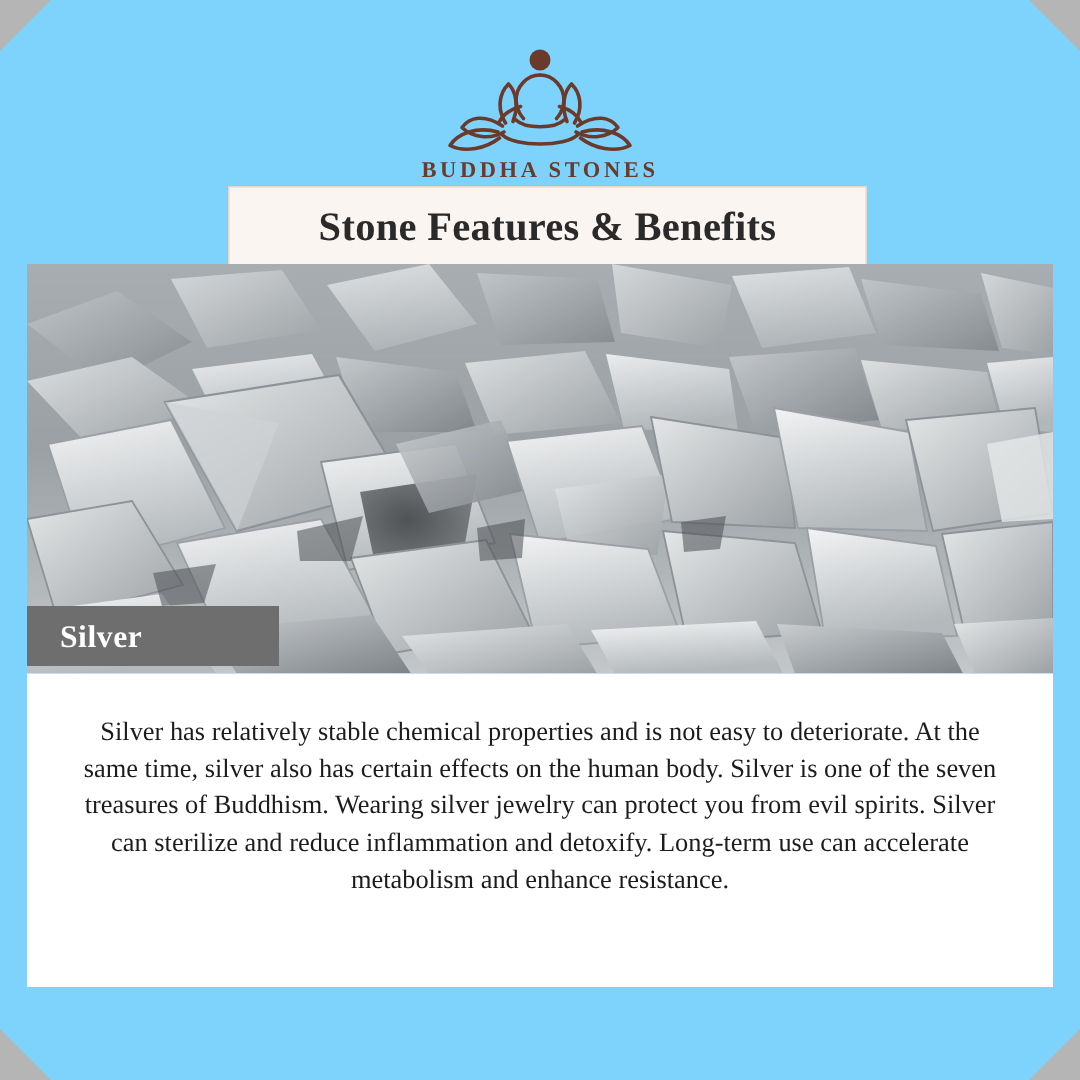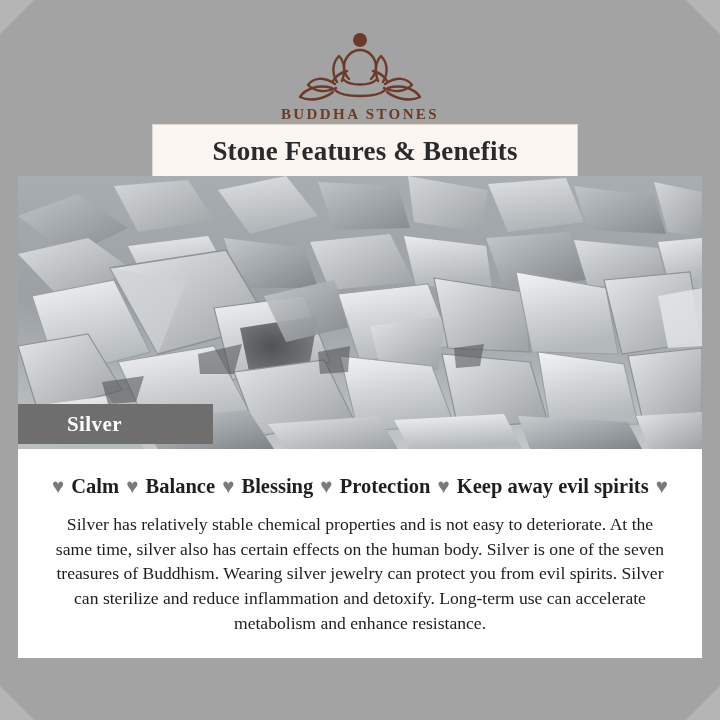--- a/index.html
+++ b/index.html
@@ -10,21 +10,21 @@
     width: 720px;
     height: 720px;
     background: #f7f2ee;
     font-family: "Liberation Sans", sans-serif;
     overflow: hidden;
   }
   .page {
     position: relative;
     width: 720px;
     height: 720px;
-    background: #a3a3a3;
+    background: #7dd3fc;
     box-sizing: border-box;
   }
   
   .corner-tl {
     position: absolute;
     top: 0; left: 0;
     width: 0; height: 0;
     border-left: 34px solid #b5b5b5;
     border-bottom: 34px solid transparent;
   }
@@ -109,21 +109,20 @@
   
   .caption-bar {
     position: absolute;
     left: 18px;
     top: 404px;
     width: 168px;
     height: 40px;
     background: #6e6e6e;
     display: flex;
     align-items: center;
-    padding-left: 27px;
   }
   .caption-bar .caption-text {
     color: #ffffff;
     font-family: "Liberation Serif", serif;
     font-weight: bold;
     font-size: 21px;
     padding-left: 22px;
     letter-spacing: 0.4px;
   }
 
@@ -285,29 +284,16 @@
         <polygon points="436,172 466,168 462,190 438,192"></polygon>
       </g>
     </svg>
   </div>
 
   <div class="caption-bar">
     <span class="caption-text">Silver</span>
   </div>
 
   <div class="text-panel">
-    <div class="keywords">
-      <span class="heart">♥</span>
-      <span>Calm</span>
-      <span class="heart">♥</span>
-      <span>Balance</span>
-      <span class="heart">♥</span>
-      <span>Blessing</span>
-      <span class="heart">♥</span>
-      <span>Protection</span>
-      <span class="heart">♥</span>
-      <span>Keep away evil spirits</span>
-      <span class="heart">♥</span>
-    </div>
     <div class="body-text">Silver has relatively stable chemical properties and is not easy to deteriorate. At the same time, silver also has certain effects on the human body. Silver is one of the seven treasures of Buddhism. Wearing silver jewelry can protect you from evil spirits. Silver can sterilize and reduce inflammation and detoxify. Long-term use can accelerate metabolism and enhance resistance.</div>
   </div>
 
 </div>
 
 </body></html>

